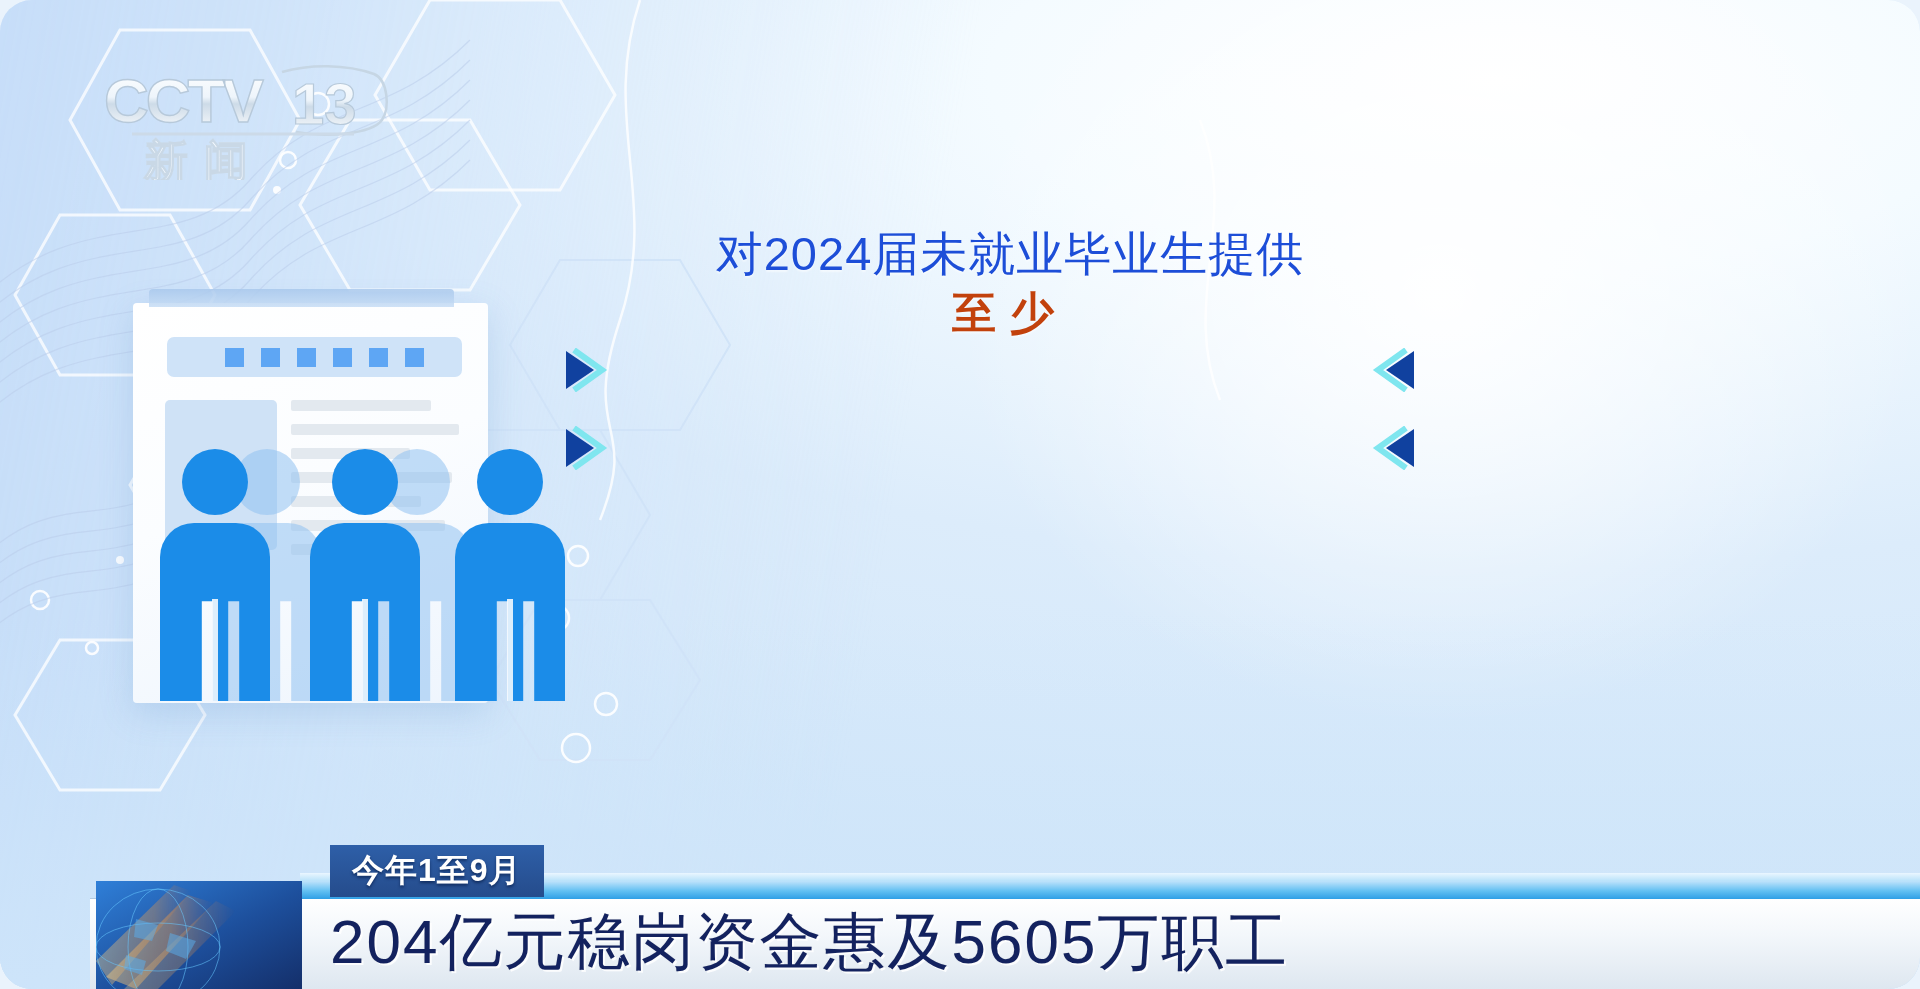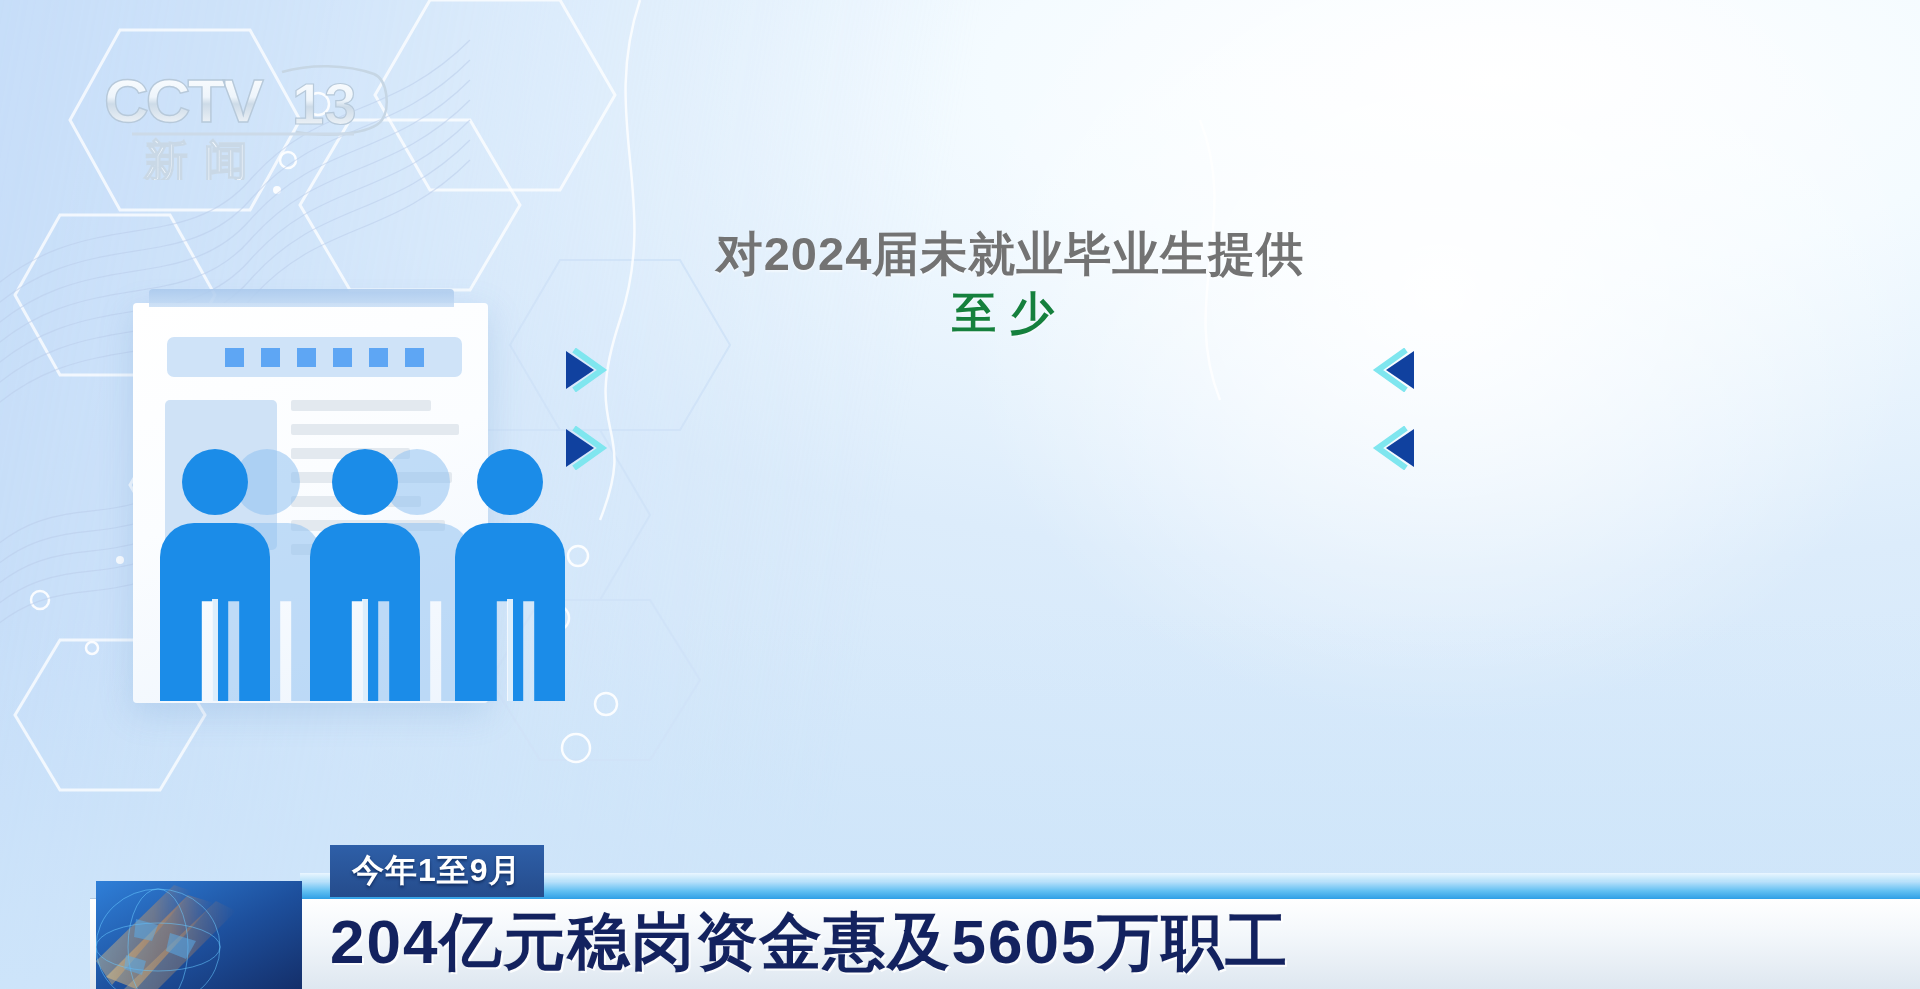--- a/index.html
+++ b/index.html
@@ -4,21 +4,21 @@
 <style>
   * { margin:0; padding:0; box-sizing:border-box; }
   html,body { width:1920px; height:989px; overflow:hidden; }
   body {
     font-family:"Liberation Sans","DejaVu Sans",sans-serif;
     background:#eaf3fc;
     position:relative;
   }
 
   
-  #stage { position:absolute; inset:0; overflow:hidden; }
+  #stage { position:absolute; inset:0; overflow:hidden;border-radius:32px; }
 
   .bg-base{
     position:absolute; inset:0;
     background:
       radial-gradient(120% 90% at 78% 8%, #ffffff 0%, #f4fbff 22%, #dcecfb 55%, #cfe5f9 100%),
       linear-gradient(160deg,#e7f2fd 0%, #d6e9fa 45%, #cde3f7 100%);
   }
   .bg-sweep{
     position:absolute; left:-5%; top:-12%; width:70%; height:130%;
     background:linear-gradient(100deg, rgba(188,214,247,.75) 0%, rgba(205,226,250,.45) 38%, rgba(255,255,255,0) 70%);
@@ -80,26 +80,26 @@
   }
   .person .legsplit{
     position:absolute; left:50%; transform:translateX(-50%); top:150px;
     width:6px; height:102px; background:rgba(255,255,255,.85);
   }
   .person.ghost .head,.person.ghost .body{ background:#8fc1f0; opacity:.55; }
 
   
   .head-block{ position:absolute; left:560px; top:228px; width:900px; text-align:center; }
   .head-line1{
-    font-size:47px; font-weight:700; color:#737373; letter-spacing:1px;
+    font-size:47px; font-weight:400; color:#1d4ed8; letter-spacing:1px;
     line-height:1.12; white-space:nowrap;
     text-shadow:0 2px 2px rgba(255,255,255,.55);
   }
   .head-line2{
-    font-size:44px; font-weight:700; color:#15803d; letter-spacing:14px;
+    font-size:44px; font-weight:700; color:#c2410c; letter-spacing:14px;
     line-height:1.25; margin-top:4px;
     text-shadow:0 2px 2px rgba(255,255,255,.55);
   }
 
   
   .bars{ position:absolute; left:556px; top:340px; width:800px; }
   .barrow{ position:relative; height:66px; margin-bottom:12px; }
 
   .bar{
     position:absolute; left:60px; right:0; top:0; height:58px;
@@ -149,21 +149,21 @@
     background:linear-gradient(180deg,#2e5fa8 0%, #254c8c 100%);
   }
   .lt-label span{
     font-size:32px; font-weight:700; color:#ffffff; letter-spacing:1px; white-space:nowrap;
     text-shadow:0 2px 3px rgba(0,20,60,.6);
   }
   .lt-title{
     position:absolute; left:330px; bottom:4px; height:86px; display:flex; align-items:center;
   }
   .lt-title span{
-    font-size:62px; font-weight:700; color:#13225f; letter-spacing:2px; white-space:nowrap;
+    font-size:62px; font-weight:400; color:#13225f; letter-spacing:2px; white-space:nowrap;
     text-shadow:2px 2px 0 rgba(255,255,255,.85), 0 0 1px rgba(0,0,0,.2);
   }
 </style>
 </head>
 <body>
 
 <div id="stage">
 
   <div class="bg-base"></div>
   <div class="bg-sweep"></div>

